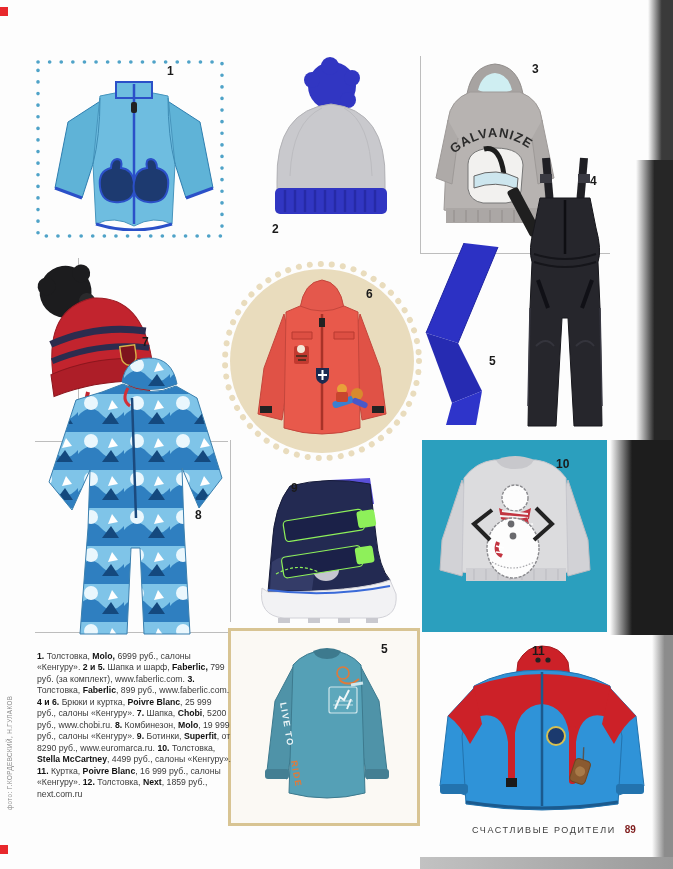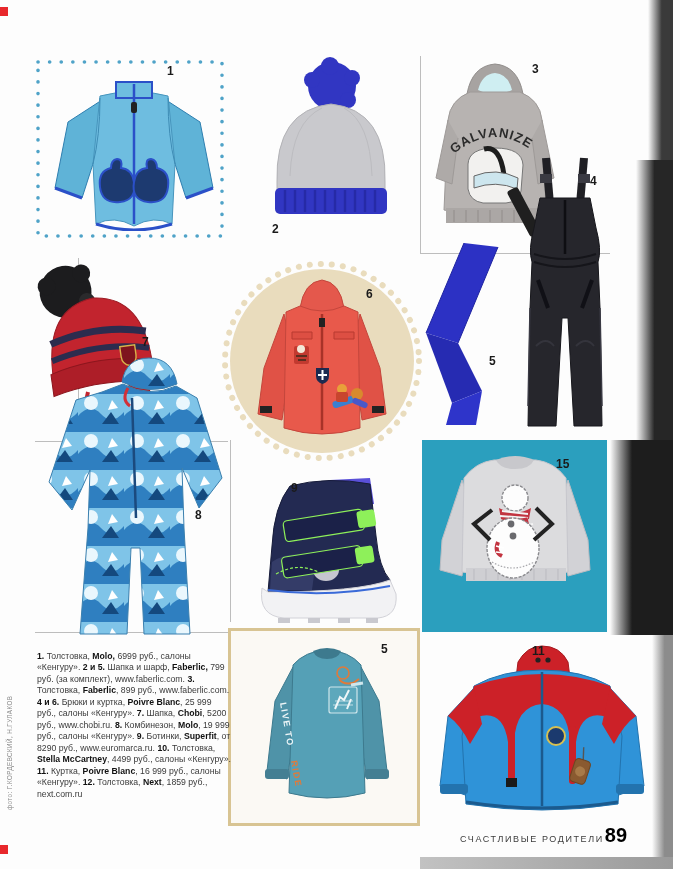--- a/index.html
+++ b/index.html
@@ -5,23 +5,23 @@
   html,body{margin:0;padding:0;}
   body{font-family:"Liberation Sans", sans-serif; background:#ffffff;}
   .page{position:relative;width:673px;height:869px;background:#fdfdfd;overflow:hidden;}
   .abs{position:absolute;}
   .vl{position:absolute;width:1px;background:#bdbdbd;z-index:1;}
   .hl{position:absolute;height:1px;background:#bdbdbd;z-index:1;}
   .prod{position:absolute;z-index:2;}
   .num{position:absolute;z-index:5;font-weight:bold;font-size:12px;color:#1a1a1a;}
   .caption{position:absolute;left:37px;top:645px;width:194px;font-size:8.7px;line-height:1.32;color:#3a3a3a;z-index:4;margin-top:6px;}
   .caption b{color:#111;}
-  .footer{position:absolute;left:460px;top:824px;z-index:4;display:flex;align-items:baseline;gap:1px;}
+  .footer{position:absolute;left:472px;top:824px;z-index:4;display:flex;align-items:baseline;gap:9px;}
   .footer .mag{font-size:9px;letter-spacing:1.6px;color:#3c3c3c;}
-  .footer .pg{font-size:20px;font-weight:bold;color:#000000;}
+  .footer .pg{font-size:10px;font-weight:bold;color:#7f1d1d;}
   .credit{position:absolute;left:6px;top:724px;height:86px;width:10px;z-index:4;
           writing-mode:vertical-rl;transform:rotate(180deg);
           font-size:6.3px;color:#8a8a8a;letter-spacing:.4px;white-space:nowrap;}
   .edgeA{position:absolute;right:0;top:0;width:25px;height:160px;background:linear-gradient(to right,rgba(60,60,60,0),#3a3a3a 55%);z-index:6;}
   .edgeB{position:absolute;right:0;top:160px;width:37px;height:280px;background:linear-gradient(to right,rgba(42,42,42,0),#262626 50%);z-index:6;}
   .edgeC{position:absolute;right:0;top:440px;width:63px;height:195px;background:linear-gradient(to right,rgba(30,30,30,0),#1d1d1d 35%);z-index:6;}
   .edgeD{position:absolute;right:0;top:635px;width:21px;height:234px;background:linear-gradient(to right,rgba(130,130,130,0),#8c8c8c 60%);z-index:6;}
   .bottomstrip{position:absolute;left:420px;top:857px;width:253px;height:12px;background:linear-gradient(to right,#c2c2c2,#9a9a9a);z-index:6;}
   .cropmark{position:absolute;left:0;width:8px;height:9px;background:#e8282c;z-index:7;}
   .tealblock{position:absolute;left:422px;top:440px;width:185px;height:192px;z-index:2;}
@@ -233,21 +233,21 @@
       <ellipse cx="83" cy="98" rx="26" ry="30" fill="#fdfdfd" stroke="#8a8a8e" stroke-width="1.4" stroke-dasharray="3 1.4"></ellipse>
       <path d="M62 112 q20 12 42 0" fill="none" stroke="#aaaaae" stroke-width="1.2" stroke-dasharray="1.6 1.6"></path>
       <circle cx="81" cy="74" r="3.4" fill="#6a6a6e"></circle>
       <circle cx="83" cy="86" r="3.4" fill="#6a6a6e"></circle>
       <path d="M60 90 L44 74 L62 60" fill="none" stroke="#222" stroke-width="4"></path>
       <path d="M106 58 L122 74 L104 90" fill="none" stroke="#222" stroke-width="4"></path>
       <path d="M68 92 q-4 10 4 14" fill="none" stroke="#c23440" stroke-width="4"></path>
       <path d="M66 96 l8 2 M66 102 l8 1" stroke="#fff" stroke-width="1.4"></path>
     </svg>
   </div>
-  <span class="num" style="left:556px;top:457px">15</span>
+  <span class="num" style="left:556px;top:457px">10</span>
 
   <div class="prod" style="left:430px;top:644px">
     <svg width="224" height="178">
       <path d="M88 18 Q97 2 112 2 Q130 2 138 18 L140 34 Q112 24 86 34 Z" fill="#cc2128" stroke="#a61a20" stroke-width="1"></path>
       <path d="M44 44 L18 72 L10 142 L38 152 L52 80 Z" fill="#2f93d8" stroke="#2373ae" stroke-width="1"></path>
       <path d="M180 44 L206 72 L214 142 L186 152 L172 80 Z" fill="#2f93d8" stroke="#2373ae" stroke-width="1"></path>
       <path d="M44 42 Q72 26 112 26 Q152 26 180 42 L192 92 L188 160 Q112 172 36 160 L32 92 Z" fill="#2f93d8" stroke="#2373ae" stroke-width="1"></path>
       <path d="M44 42 Q112 18 180 42 L188 78 Q152 58 146 98 L140 98 Q138 62 112 60 Q86 62 84 98 L78 98 Q72 58 36 78 Z" fill="#cc2128"></path>
       <path d="M18 72 L44 44 L52 80 L40 100 Q30 80 18 72 Z" fill="#cc2128"></path>
       <path d="M206 72 L180 44 L172 80 L184 100 Q194 80 206 72 Z" fill="#cc2128"></path>

